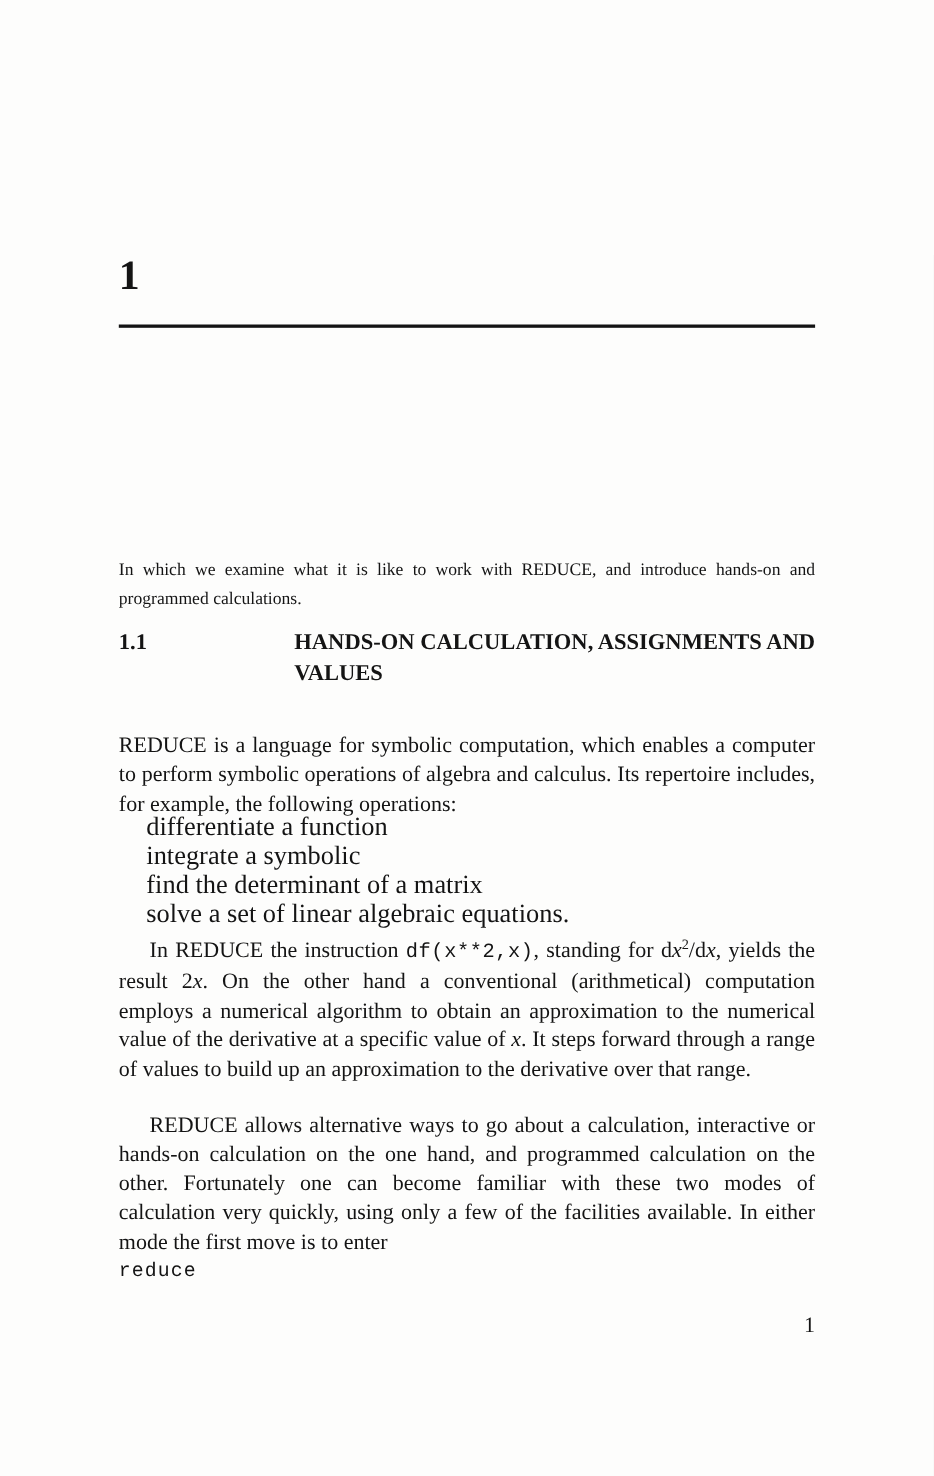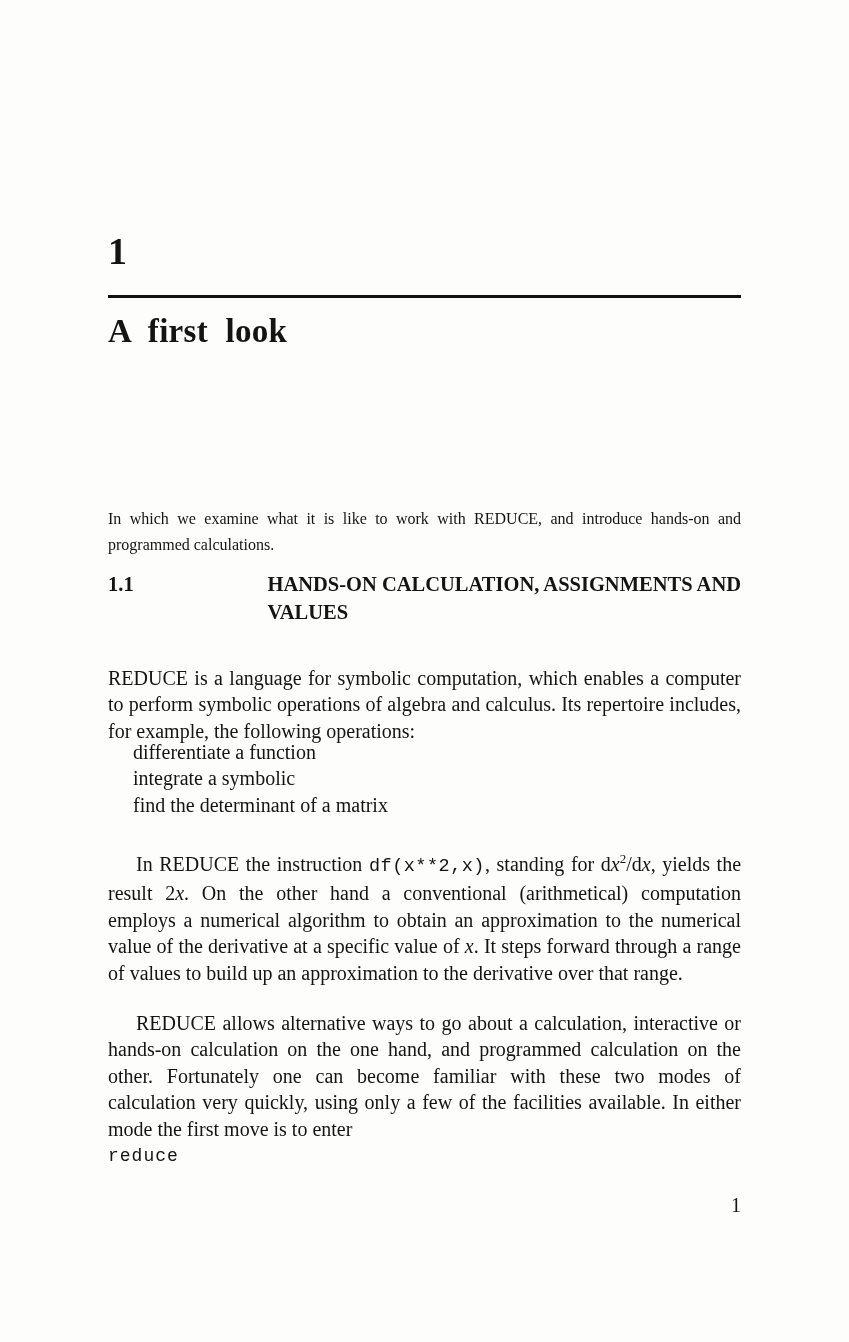--- a/index.html
+++ b/index.html
@@ -64,21 +64,21 @@
   .body {
     font-size: 20px;
     line-height: 26.4px;
     text-align: justify;
   }
   .para1 { top: 649px; margin-top: 16px; }
   .ops-list {
     top: 739px;
     padding-left: 25px;
     box-sizing: border-box;
-    font-size: 20px;
+    font-size: 24px;
     line-height: 26.4px;
   }
   .para2 { top: 851px; text-indent: 28px; }
   .para3 { top: 1010px; text-indent: 28px; }
   .inline-code {
     font-family: "Liberation Mono", "DejaVu Sans Mono", monospace;
     font-size: 18.5px;
     letter-spacing: 0.5px;
   }
   .math-var {
@@ -102,38 +102,38 @@
 </style>
 </head>
 <body>
 
 <div class="page">
 
   <div class="abs chapter-number">1</div>
 
   <div class="abs chapter-rule"></div>
 
-  <h1 class="abs chapter-title">A first look</h1>
 
   <p class="abs intro">In which we examine what it is like to work with REDUCE, and introduce hands-on and programmed calculations.</p>
 
   <div class="abs section-heading">
     <span class="section-number">1.1</span>
     <span class="section-title-lines">
       <span>HANDS-ON CALCULATION, ASSIGNMENTS AND</span>
       <span>VALUES</span>
     </span>
   </div>
 
   <p class="abs body para1">REDUCE is a language for symbolic computation, which enables a computer to perform symbolic operations of algebra and calculus. Its repertoire includes, for example, the following operations:</p>
 
   <div class="abs ops-list">
     <div>differentiate a function</div>
     <div>integrate a symbolic</div>
     <div>find the determinant of a matrix</div>
+    <div>solve a set of linear algebraic equations.</div>
   </div>
 
   <p class="abs body para2"><span>In REDUCE the instruction </span><span class="inline-code">df(x**2,x)</span><span>, standing for d</span><span class="math-var">x</span><sup class="math-sup">2</sup><span>/d</span><span class="math-var">x</span><span>, yields the result 2</span><span class="math-var">x</span><span>. On the other hand a conventional (arithmetical) computation employs a numerical algorithm to obtain an approximation to the numerical value of the derivative at a specific value of </span><span class="math-var">x</span><span>. It steps forward through a range of values to build up an approximation to the derivative over that range.</span></p>
 
   <p class="abs body para3">REDUCE allows alternative ways to go about a calculation, interactive or hands-on calculation on the one hand, and programmed calculation on the other. Fortunately one can become familiar with these two modes of calculation very quickly, using only a few of the facilities available. In either mode the first move is to enter</p>
 
   <div class="abs code-line">reduce</div>
 
   <div class="abs page-number">1</div>
 

